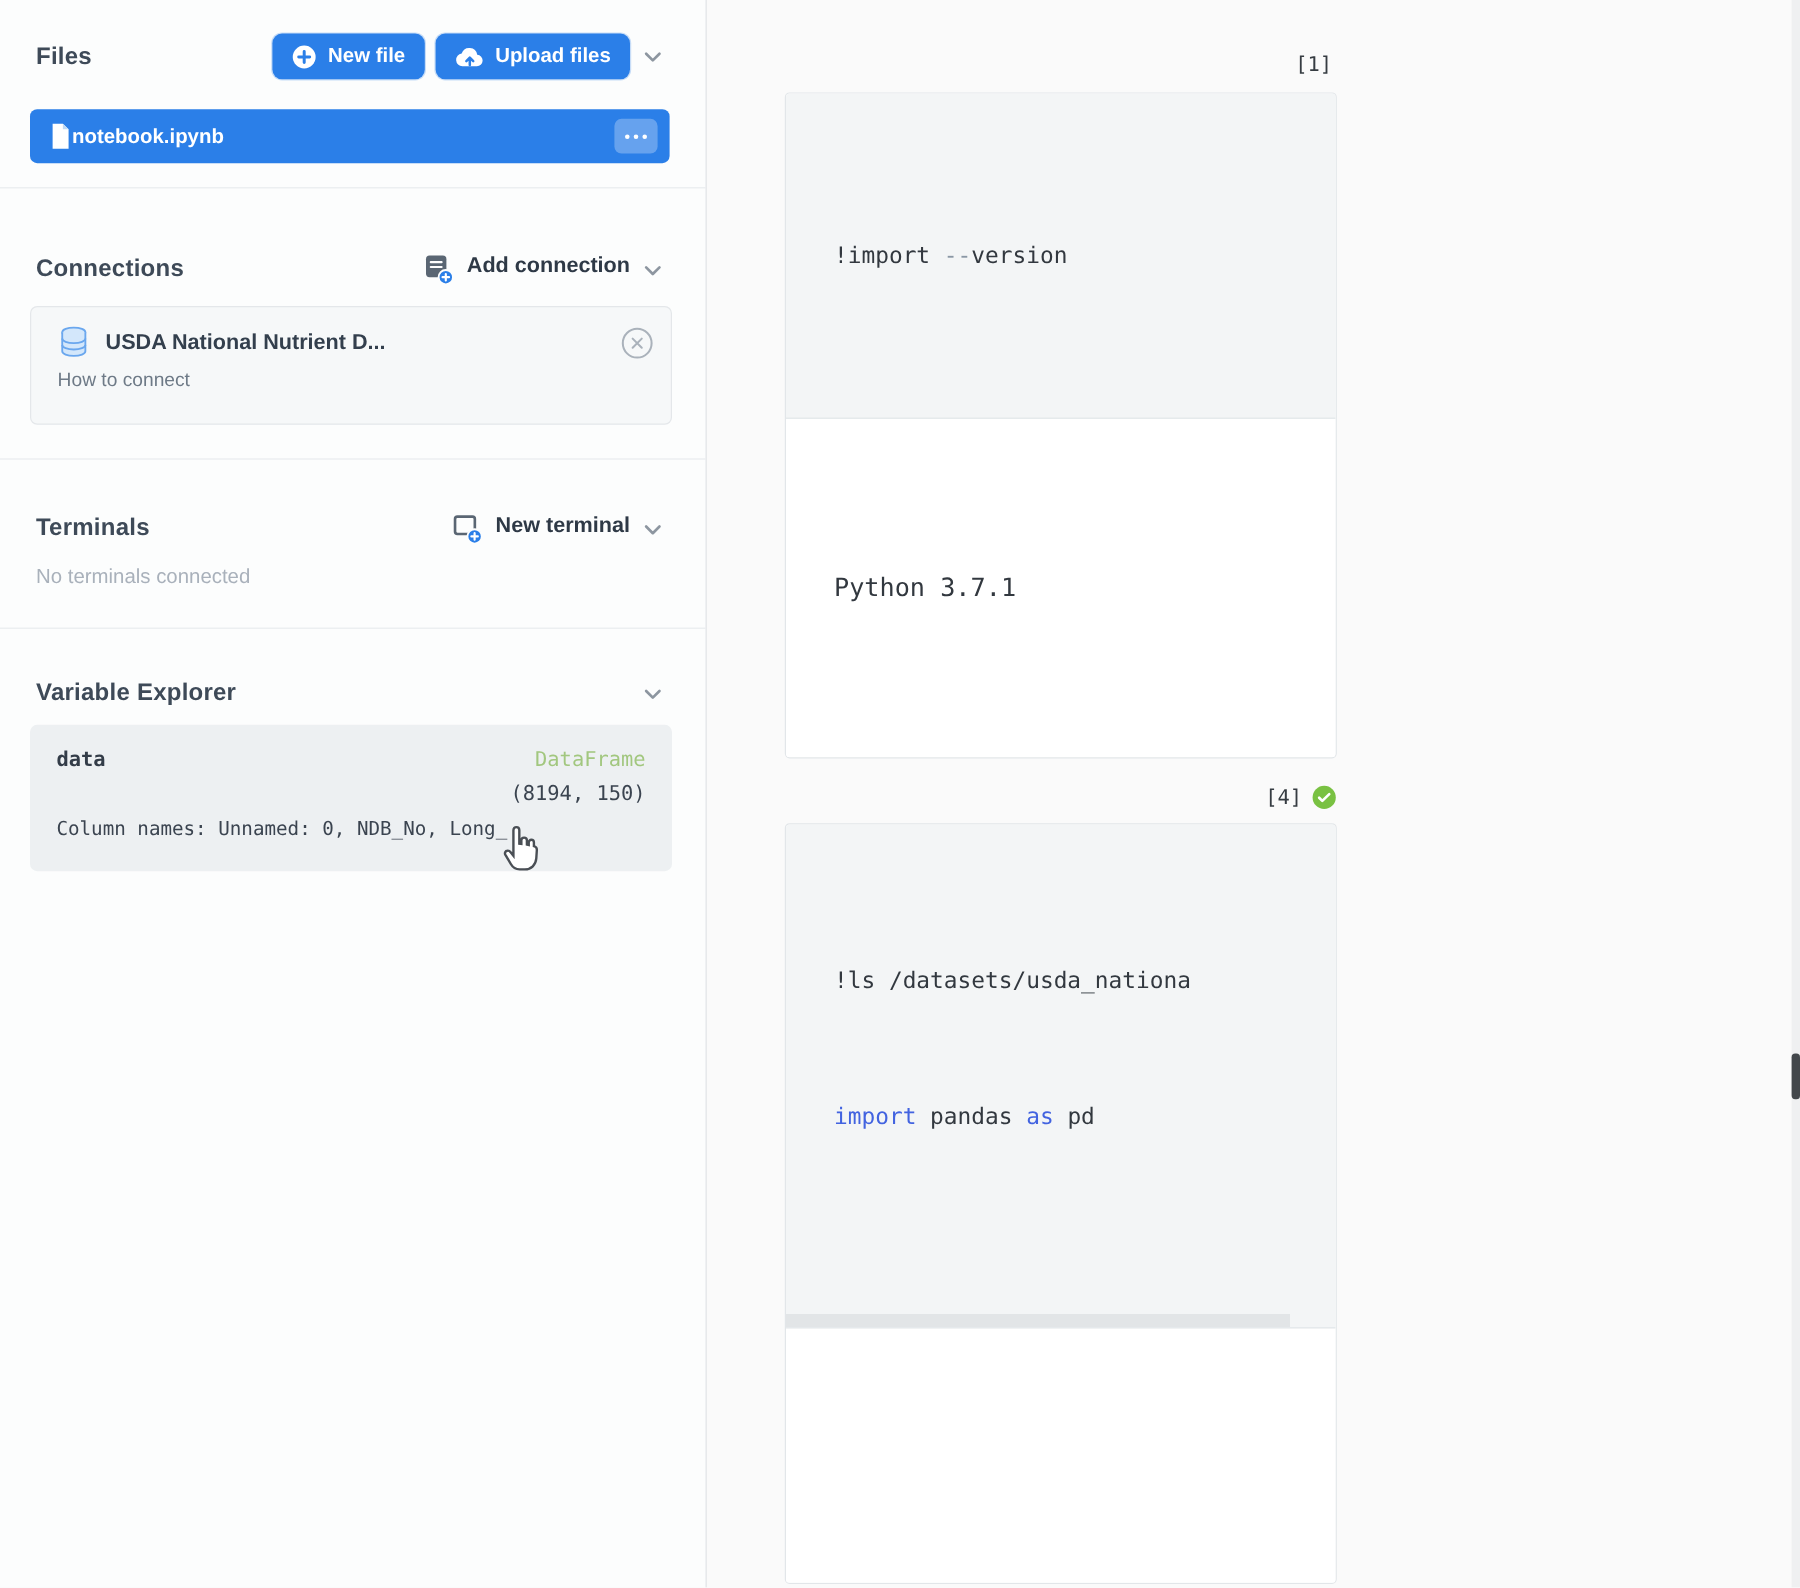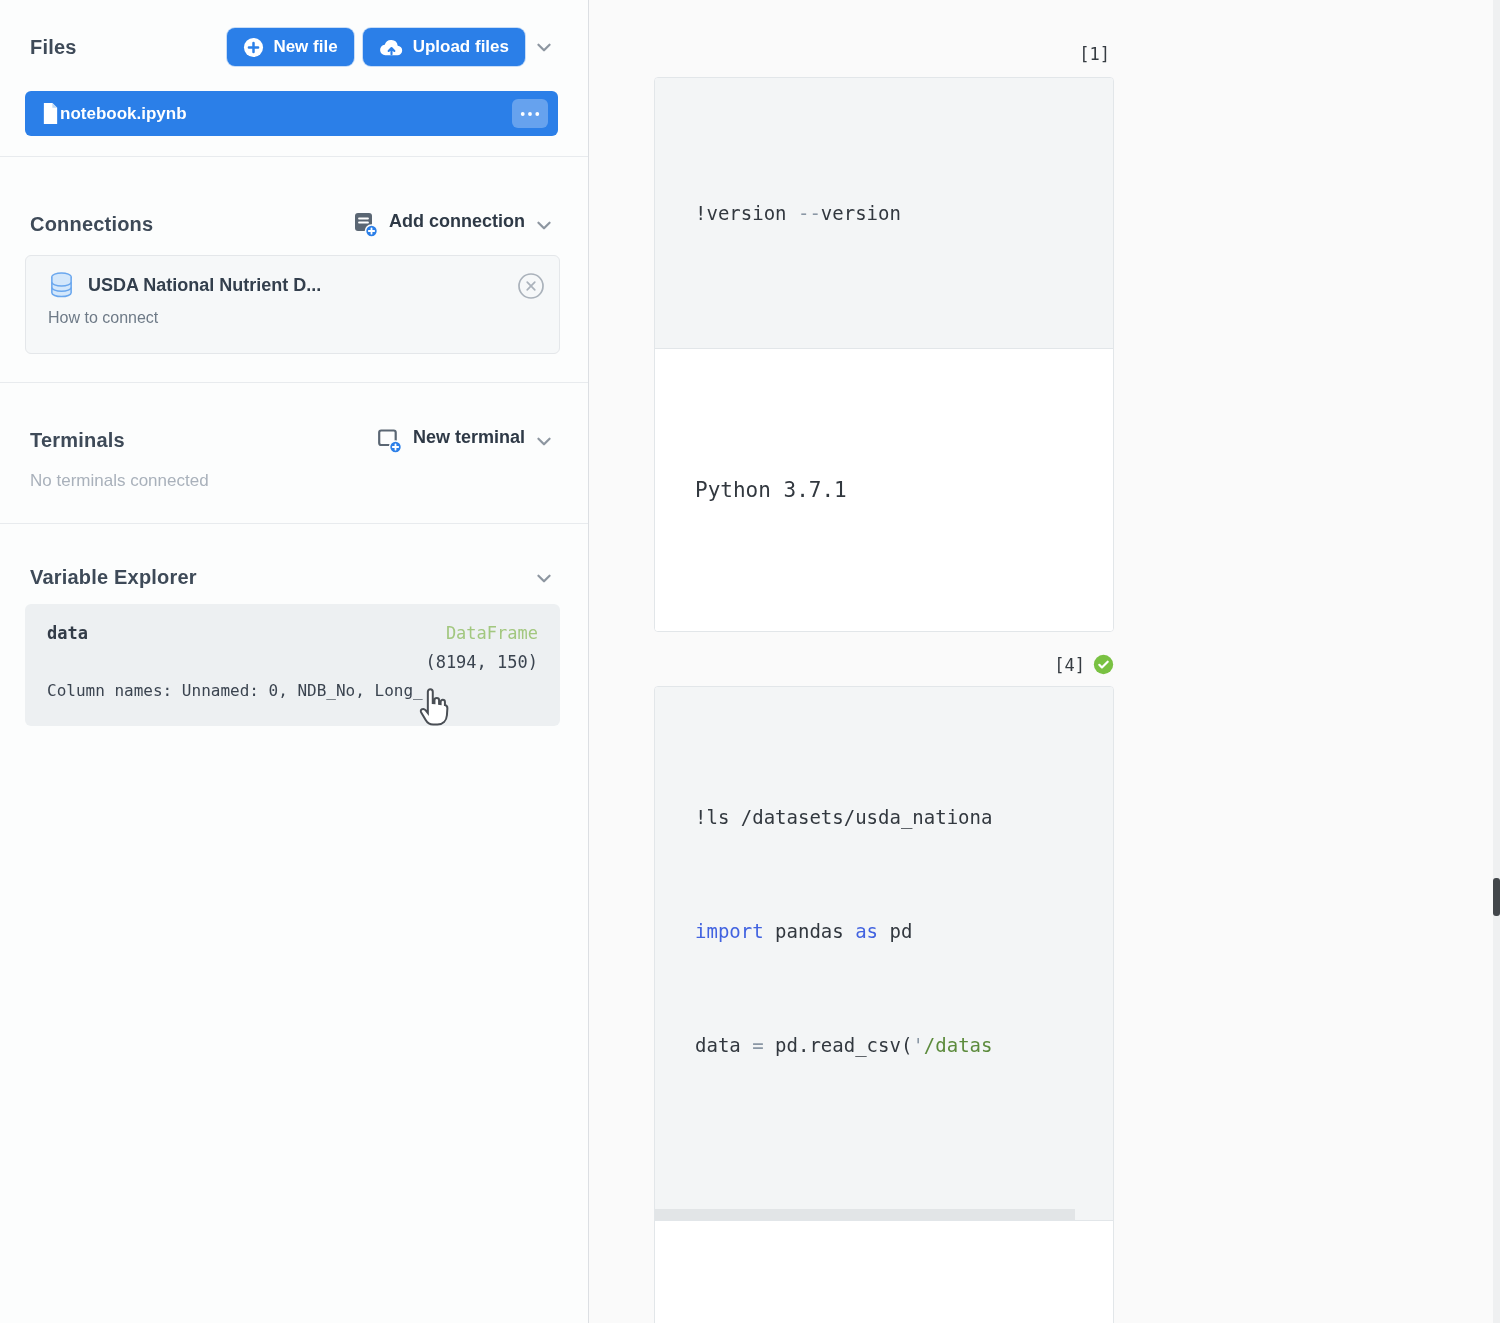--- a/index.html
+++ b/index.html
@@ -271,41 +271,40 @@
       </span>
     </div>
   </aside>
 
   <main class="main">
     <div class="nb-col">
 
       <div class="exec-label" style="margin-top:44px;">[1]</div>
       <div class="cell-card" style="margin-top:13px;">
         <div class="code-area" style="padding:40px 40px;">
-          <div><span class="tok-plain">!version </span><span class="tok-op">--</span><span class="tok-plain">version</span></div>
+          <div><span class="tok-plain">!import </span><span class="tok-op">--</span><span class="tok-plain">version</span></div>
         </div>
         <div class="output-area" style="padding:46px 40px;">
           <div>Python 3.7.1</div>
         </div>
       </div>
 
       <div class="exec-row" style="margin-top:22px;">
         <span>[4]</span>
         <span style="display:flex;">
           <svg width="21" height="21" viewBox="0 0 20 20">
               <circle cx="10" cy="10" r="9.2" fill="#79c142"></circle>
               <path d="M6 10.3l2.5 2.5 5.5-5.4" stroke="#ffffff" stroke-width="2.1" fill="none" stroke-linecap="round" stroke-linejoin="round"></path>
             </svg>
         </span>
       </div>
       <div class="cell-card" style="margin-top:11px;">
         <div class="code-area" style="padding:35px 40px 42px;">
           <div><span class="tok-plain">!ls /datasets/usda_nationa</span></div>
           <div><span class="tok-kw">import</span><span class="tok-plain"> pandas </span><span class="tok-kw">as</span><span class="tok-plain"> pd</span></div>
-          <div><span class="tok-plain">data </span><span class="tok-op">=</span><span class="tok-plain"> pd.read_csv(</span><span class="tok-op">'</span><span class="tok-str">/datas</span></div>
           <div class="hscroll">
             
           </div>
         </div>
         <div class="output-area" style="padding:49px 42px;">
           
         </div>
       </div>
 
     </div>

